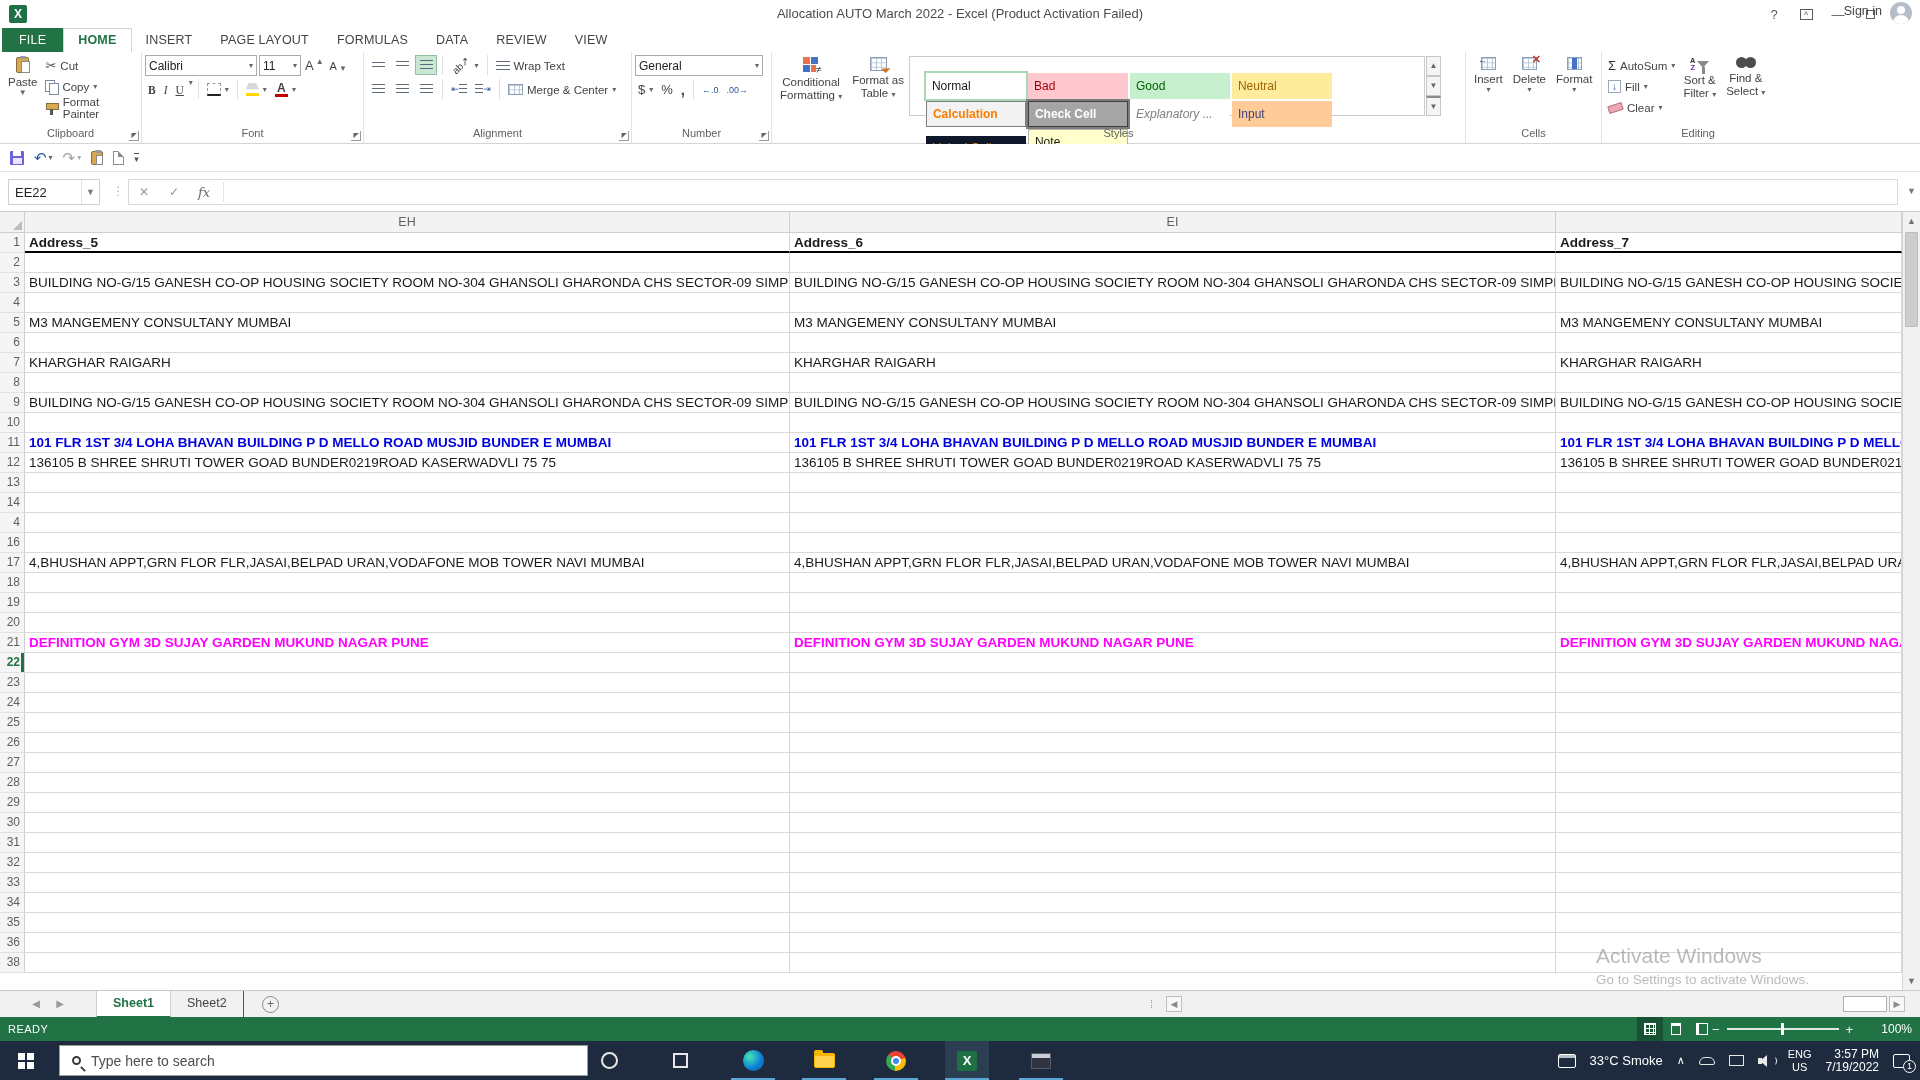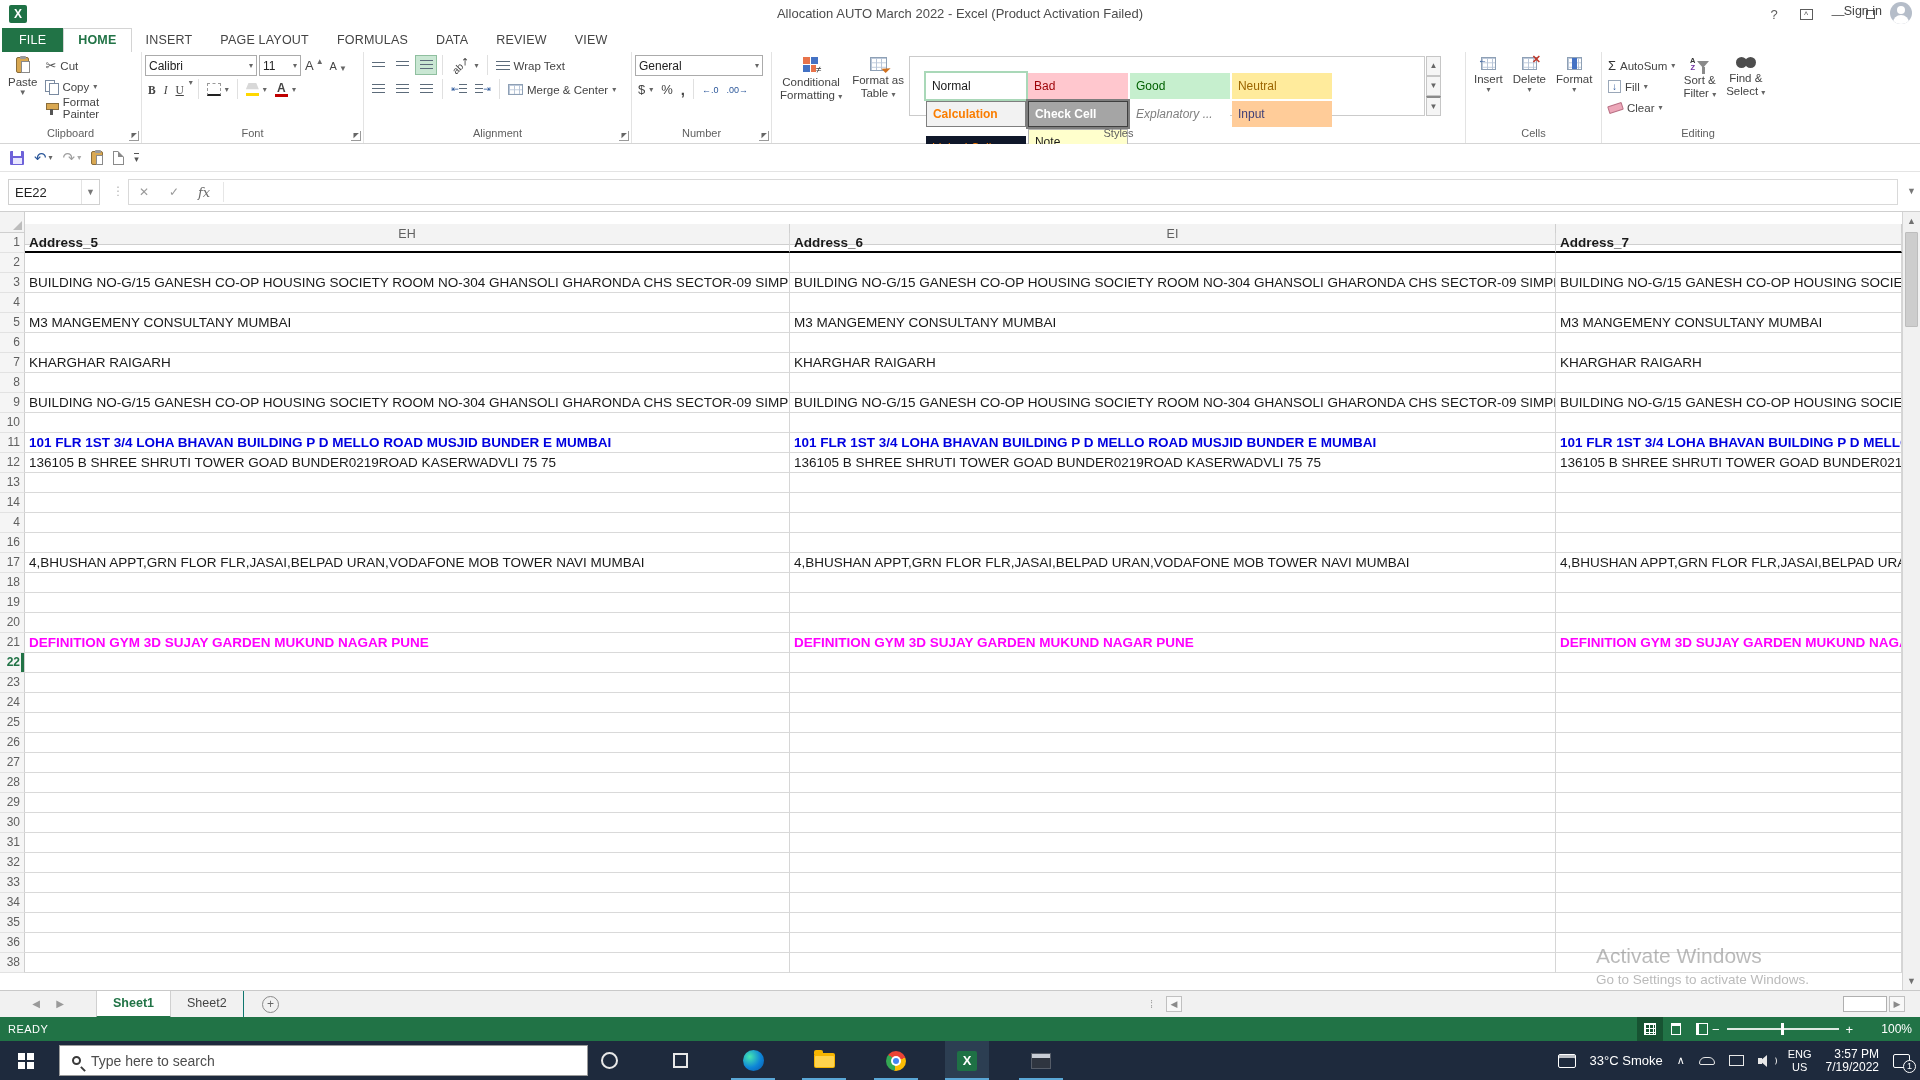--- a/index.html
+++ b/index.html
@@ -92,21 +92,21 @@
   #fxbox{position:absolute;left:128px;top:7px;width:1770px;height:26px;border:1px solid #d9d9d9;background:#fff;display:flex;align-items:center}
   #fxbox .fbtn{width:30px;text-align:center;color:#9a9a9a;font-size:12px}
   #fxbox .fx{font-family:"DejaVu Serif",serif;font-style:italic;color:#6a6a6a;font-size:13px}
   #fxbox .fdiv{width:1px;height:20px;background:#e6e6e6;margin:0 4px}
   #fb-exp{position:absolute;right:4px;top:14px;color:#777;font-size:9px}
 
   
   #grid{position:absolute;left:0;top:212px;width:1920px;height:778px;background:#fff;overflow:hidden}
   #corner{position:absolute;left:0;top:0;width:25px;height:21px;background:#f3f3f3;border-right:1px solid #cfcfcf;border-bottom:1px solid #cfcfcf}
   #corner:after{content:"";position:absolute;right:2px;bottom:2px;border-left:9px solid transparent;border-bottom:9px solid #bcbcbc}
-  #colheads{position:absolute;left:25px;top:12px;width:1877px;height:21px;display:flex}
+  #colheads{position:absolute;left:25px;top:0;width:1877px;height:21px;display:flex}
   .chd{height:21px;background:#f3f3f3;border-right:1px solid #cfcfcf;border-bottom:1px solid #cfcfcf;font-size:12.5px;color:#616161;text-align:center;line-height:20px}
   #rows{position:absolute;left:0;top:21px;width:1902px;height:757px;overflow:hidden}
   .grow{display:flex;height:20px}
   .rowhdr{width:25px;height:20px;background:#f5f5f5;border-right:1px solid #cfcfcf;border-bottom:1px solid #e2e2e2;font-size:12px;color:#5f5f5f;text-align:right;padding-right:4px;line-height:19px}
   .rowhdr.selhdr{color:#217346;font-weight:bold;box-shadow:inset -3px 0 0 #217346;background:#f5f5f5}
   .gcellc{height:20px;border-right:1px solid #d6d6d6;border-bottom:1px solid #d9d9d9;font-size:13.5px;color:#1a1a1a;line-height:19px;padding-left:4px;white-space:nowrap;overflow:hidden}
   .w0{width:765px}.w1{width:766px}.w2{width:346px}
   .grow.r1 .gcellc{border-bottom:2px solid #000;font-weight:bold}
   .cb{font-weight:bold}
   #vscroll{position:absolute;right:0;top:0;width:18px;height:778px;background:#f1f1f1;border-left:1px solid #d4d4d4}

